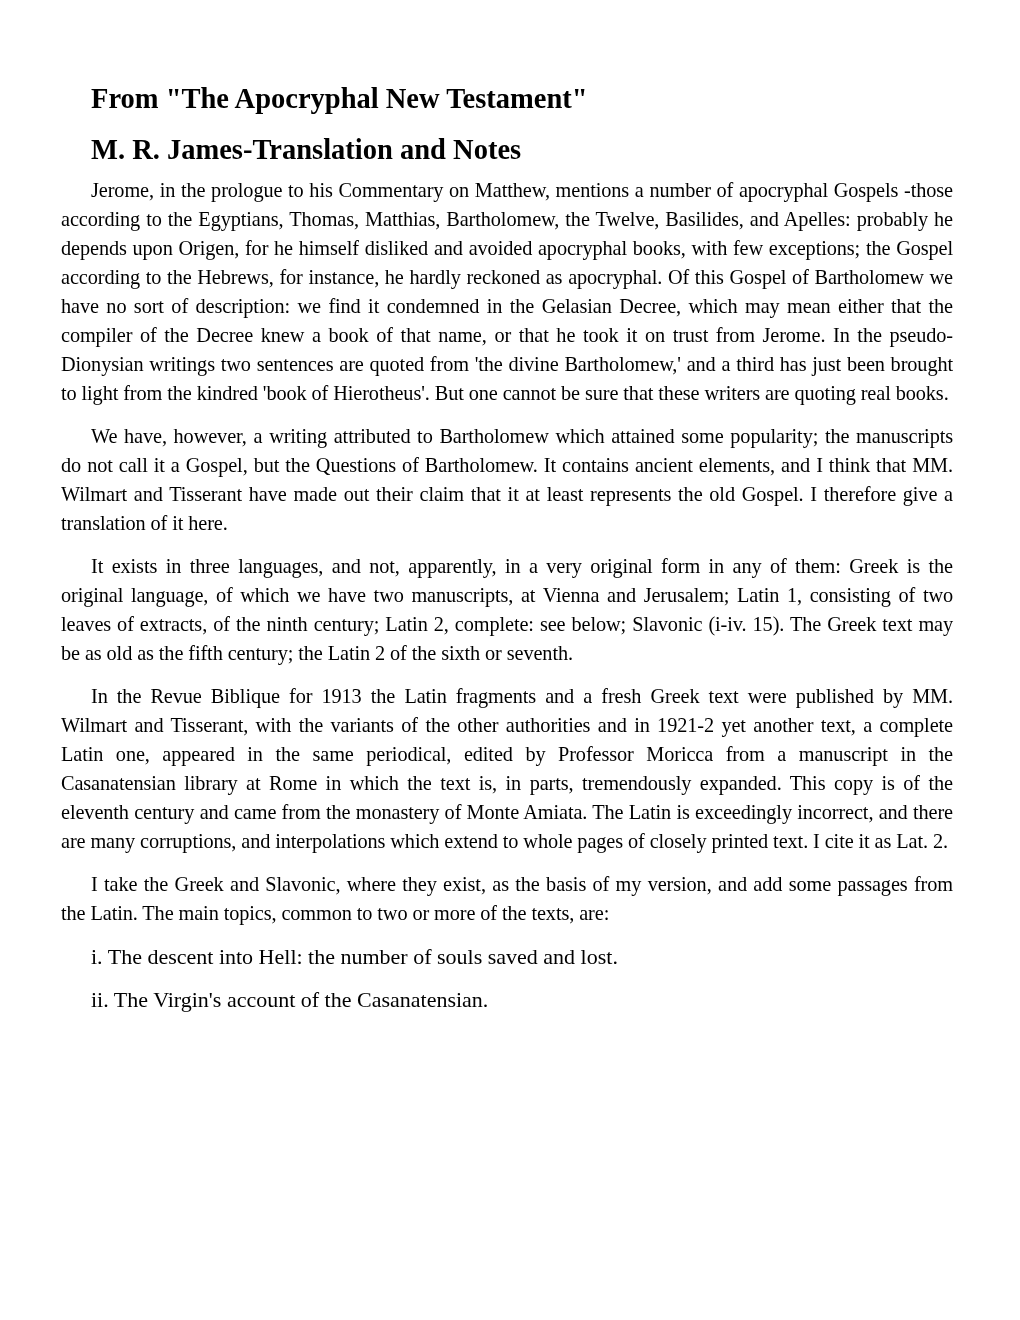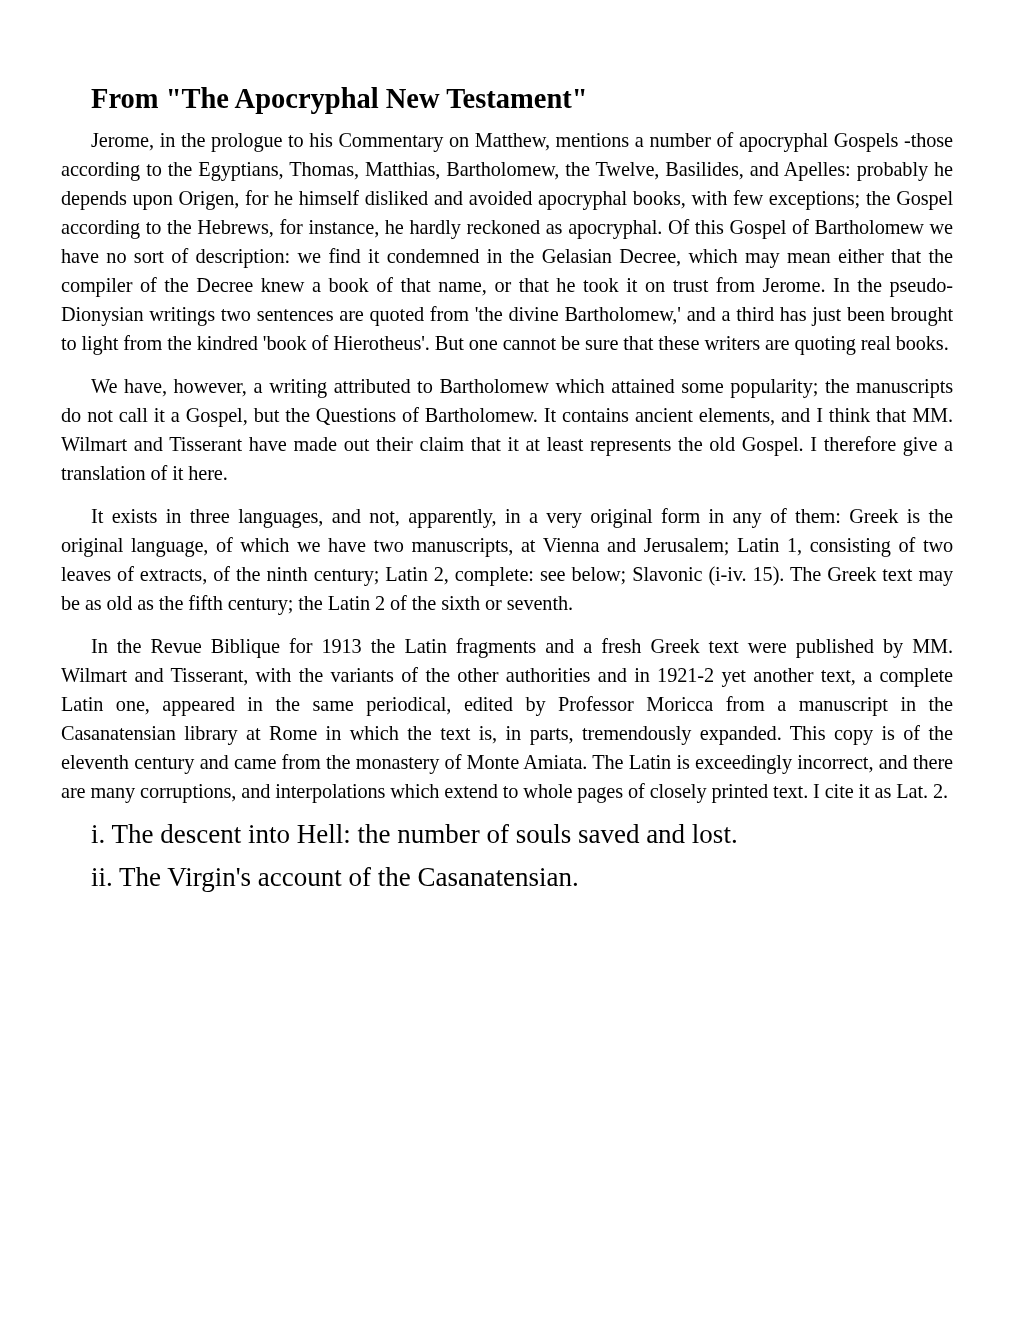--- a/index.html
+++ b/index.html
@@ -35,34 +35,36 @@
     .para {
       font-size: 20.3px;
       line-height: 29px;
       text-align: justify;
       text-indent: 30px;
       margin: 0 8px 14px 0;
       padding: 0;
       letter-spacing: -0.1px;
     }
     .list-item {
-      font-size: 27px;
+      font-size: 22px;
       line-height: 29px;
       margin: 0 0 14px 30px;
       padding: 0;
     }
   </style>
 </head>
 <body>
 
 <div class="page">
   <div class="headings">
     <h1 class="heading">From "The Apocryphal New Testament"</h1>
+    <h1 class="heading">M. R. James-Translation and Notes</h1>
   </div>
 
   <p class="para">Jerome, in the prologue to his Commentary on Matthew, mentions a number of apocryphal Gospels -those according to the Egyptians, Thomas, Matthias, Bartholomew, the Twelve, Basilides, and Apelles: probably he depends upon Origen, for he himself disliked and avoided apocryphal books, with few exceptions; the Gospel according to the Hebrews, for instance, he hardly reckoned as apocryphal. Of this Gospel of Bartholomew we have no sort of description: we find it condemned in the Gelasian Decree, which may mean either that the compiler of the Decree knew a book of that name, or that he took it on trust from Jerome. In the pseudo-Dionysian writings two sentences are quoted from 'the divine Bartholomew,' and a third has just been brought to light from the kindred 'book of Hierotheus'. But one cannot be sure that these writers are quoting real books.</p>
   <p class="para">We have, however, a writing attributed to Bartholomew which attained some popularity; the manuscripts do not call it a Gospel, but the Questions of Bartholomew. It contains ancient elements, and I think that MM. Wilmart and Tisserant have made out their claim that it at least represents the old Gospel. I therefore give a translation of it here.</p>
   <p class="para">It exists in three languages, and not, apparently, in a very original form in any of them: Greek is the original language, of which we have two manuscripts, at Vienna and Jerusalem; Latin 1, consisting of two leaves of extracts, of the ninth century; Latin 2, complete: see below; Slavonic (i-iv. 15). The Greek text may be as old as the fifth century; the Latin 2 of the sixth or seventh.</p>
   <p class="para">In the Revue Biblique for 1913 the Latin fragments and a fresh Greek text were published by MM. Wilmart and Tisserant, with the variants of the other authorities and in 1921-2 yet another text, a complete Latin one, appeared in the same periodical, edited by Professor Moricca from a manuscript in the Casanatensian library at Rome in which the text is, in parts, tremendously expanded. This copy is of the eleventh century and came from the monastery of Monte Amiata. The Latin is exceedingly incorrect, and there are many corruptions, and interpolations which extend to whole pages of closely printed text. I cite it as Lat. 2.</p>
+  <p class="para">I take the Greek and Slavonic, where they exist, as the basis of my version, and add some passages from the Latin. The main topics, common to two or more of the texts, are:</p>
 
   <p class="list-item">i. The descent into Hell: the number of souls saved and lost.</p>
   <p class="list-item">ii. The Virgin's account of the Casanatensian.</p>
 </div>
 
 </body></html>

